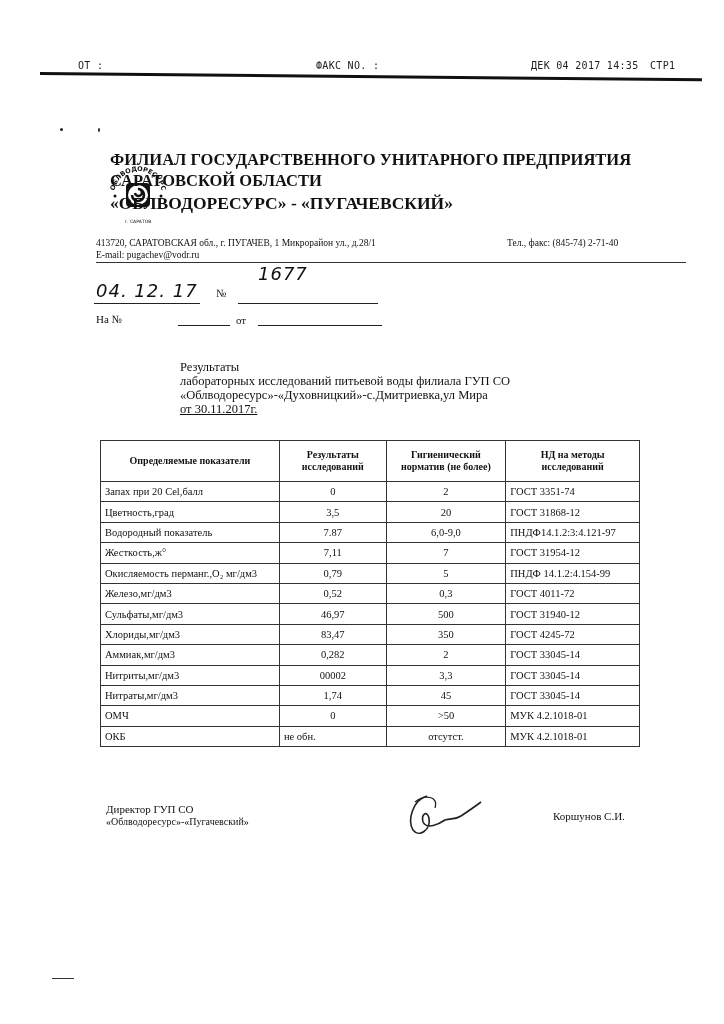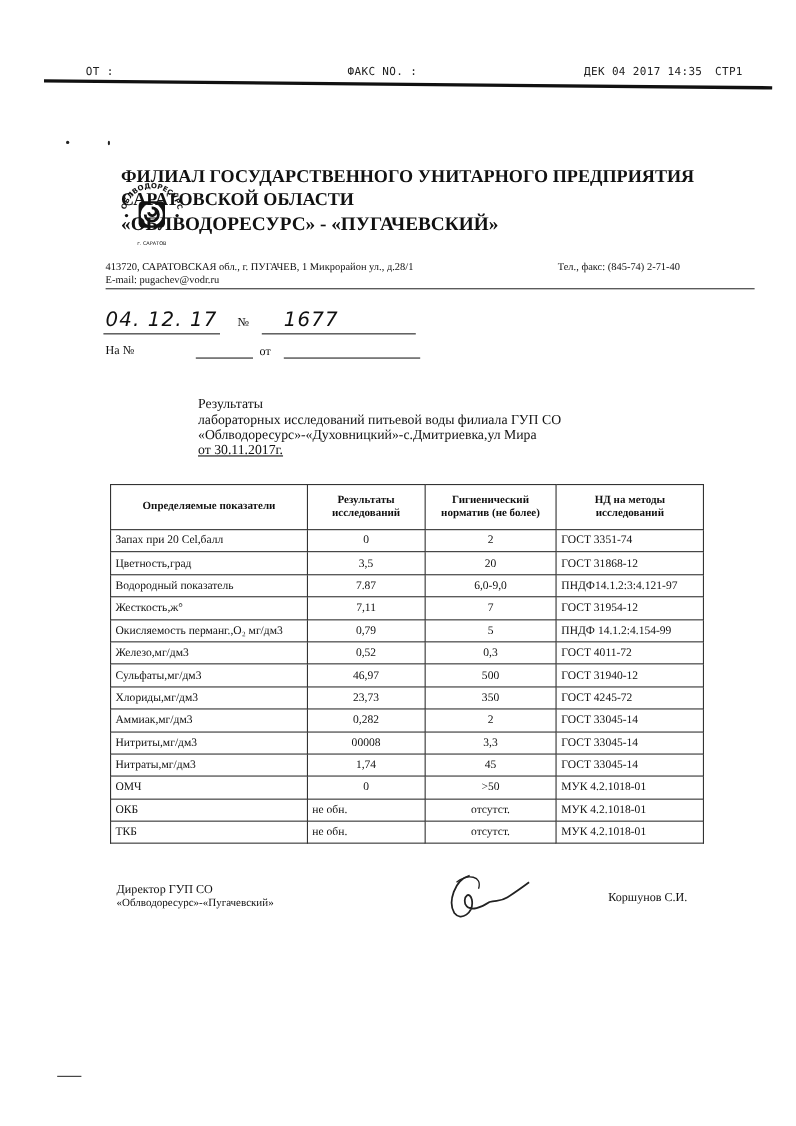--- a/index.html
+++ b/index.html
@@ -22,21 +22,21 @@
 
     .addr { left: 96px; top: 238px; font-size: 9.5px; }
     .email { left: 96px; top: 250px; font-size: 9.5px; }
     .tel { left: 475px; top: 238px; font-size: 9.5px; margin-left: 32px; }
     .addr-line { left: 96px; top: 262px; width: 590px; height: 1px; background: #333; }
 
     .hand { font-family: "DejaVu Sans", sans-serif; font-style: italic; font-size: 18px; letter-spacing: 1px; }
     .date-hand { left: 96px; top: 280px; }
     .date-line { left: 94px; top: 303px; width: 106px; height: 1px; background: #222; }
     .no-label { left: 216px; top: 287px; font-size: 11px; }
-    .num-hand { left: 258px; top: 280px; }
+    .num-hand { left: 258px; top: 263px; }
     .num-line { left: 238px; top: 303px; width: 140px; height: 1px; background: #222; }
     .na-label { left: 96px; top: 313px; font-size: 11px; }
     .na-line { left: 178px; top: 325px; width: 52px; height: 1px; background: #222; }
     .ot-label { left: 236px; top: 314px; font-size: 11px; }
     .ot-line { left: 258px; top: 325px; width: 124px; height: 1px; background: #222; }
 
     .res-block { left: 180px; width: 420px; text-align: left; font-size: 12.5px; line-height: 15px; }
     .res1 { top: 360px; }
     .res2 { top: 374px; }
     .res3 { top: 388px; }
@@ -158,56 +158,50 @@
         <td>ГОСТ 4011-72</td>
       </tr>
     <tr>
         <td>Сульфаты,мг/дм3</td>
         <td class="c">46,97</td>
         <td class="c">500</td>
         <td>ГОСТ 31940-12</td>
       </tr>
     <tr>
         <td>Хлориды,мг/дм3</td>
-        <td class="c">23,73</td>
+        <td class="c">83,47</td>
         <td class="c">350</td>
         <td>ГОСТ 4245-72</td>
       </tr>
     <tr>
         <td>Аммиак,мг/дм3</td>
         <td class="c">0,282</td>
         <td class="c">2</td>
         <td>ГОСТ 33045-14</td>
       </tr>
     <tr>
         <td>Нитриты,мг/дм3</td>
-        <td class="c">00008</td>
+        <td class="c">00002</td>
         <td class="c">3,3</td>
         <td>ГОСТ 33045-14</td>
       </tr>
     <tr>
         <td>Нитраты,мг/дм3</td>
         <td class="c">1,74</td>
         <td class="c">45</td>
         <td>ГОСТ 33045-14</td>
       </tr>
     <tr>
         <td>ОМЧ</td>
         <td class="c">0</td>
         <td class="c">&gt;50</td>
         <td>МУК 4.2.1018-01</td>
       </tr>
     <tr>
         <td>ОКБ</td>
-        <td class="r">не обн.</td>
-        <td class="c">отсутст.</td>
-        <td>МУК 4.2.1018-01</td>
-      </tr>
-    <tr>
-        <td>ТКБ</td>
         <td class="r">не обн.</td>
         <td class="c">отсутст.</td>
         <td>МУК 4.2.1018-01</td>
       </tr>
   </tbody>
 </table>
 
 <div class="abs dir1">Директор ГУП СО</div>
 <div class="abs dir2">«Облводоресурс»-«Пугачевский»</div>
 <svg class="abs sign" viewBox="0 0 80 50">

